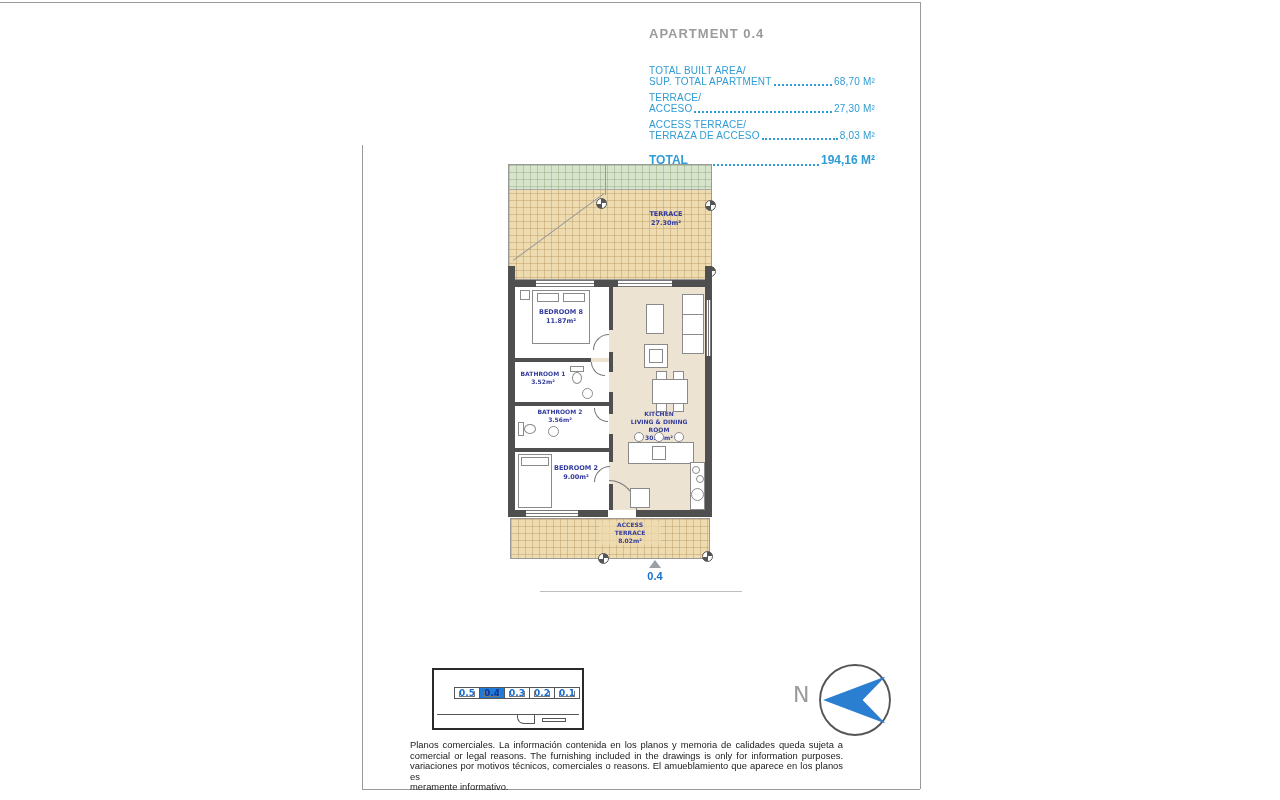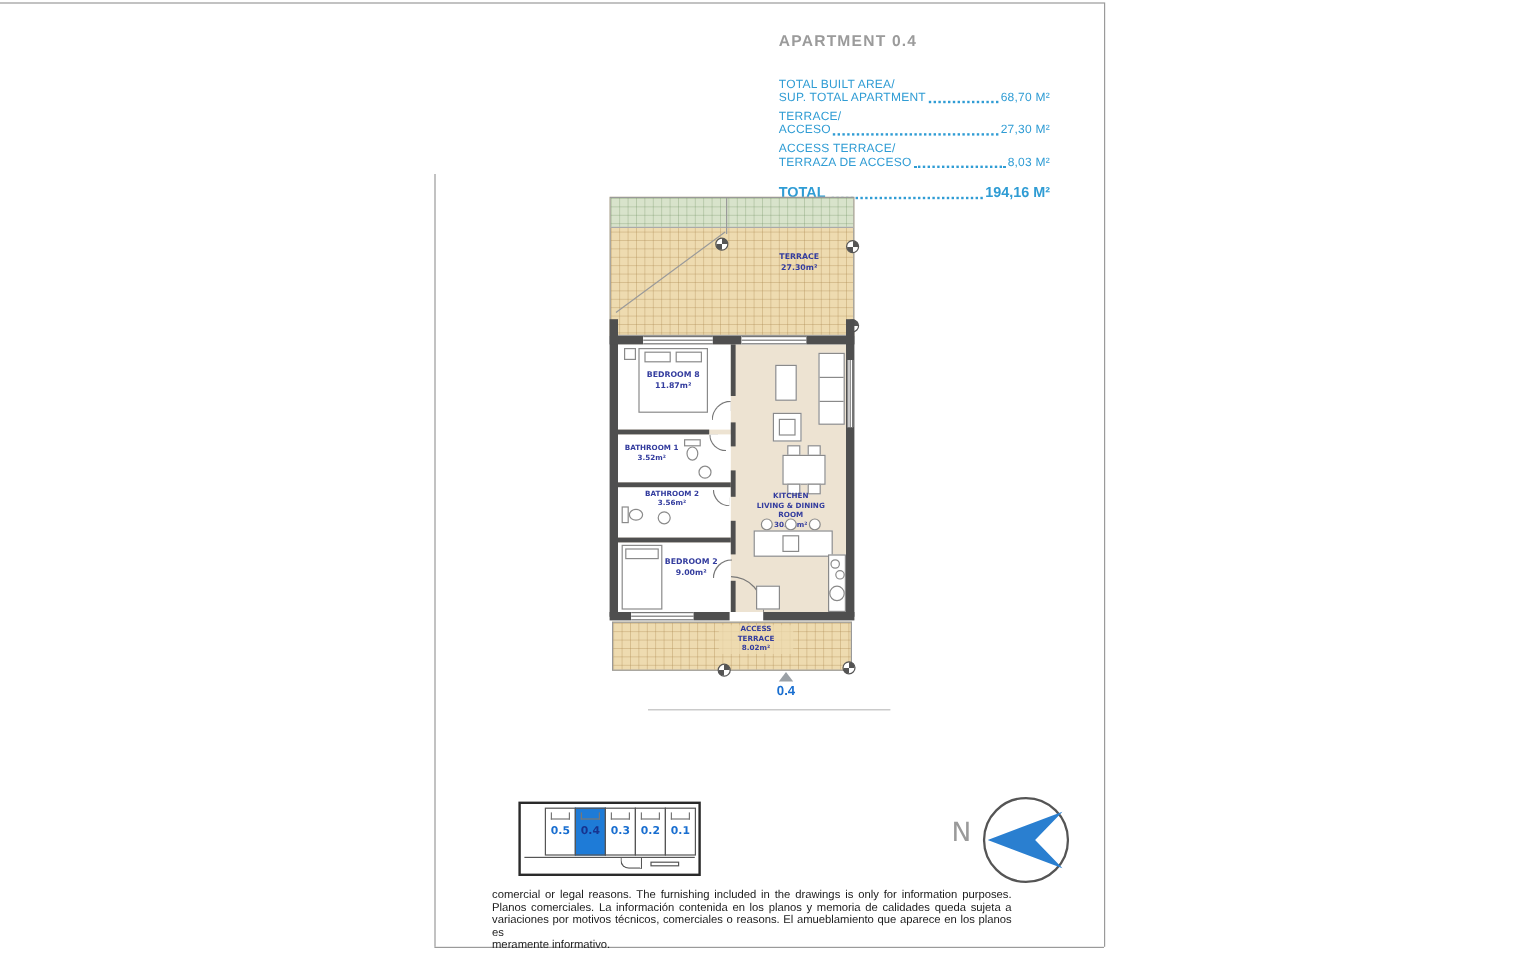--- a/index.html
+++ b/index.html
@@ -47,21 +47,21 @@
   .rl{position:absolute;color:var(--navy);font-weight:bold;text-align:center;
     font-size:6.5px;line-height:1.35;font-family:"DejaVu Sans",sans-serif;}
   .rl.small{font-size:6px;}
   
   #unit-triangle{position:absolute;left:649px;top:560px;width:0;height:0;
     border-left:6px solid transparent;border-right:6px solid transparent;border-bottom:8px solid #9aa0a6;}
   #unit-number{position:absolute;left:641px;top:570px;width:28px;text-align:center;
     color:var(--key-blue);font-weight:bold;font-size:11px;}
   
   #keyplan{position:absolute;left:432px;top:668px;width:152px;height:62px;border:2px solid #2a2a2a;box-sizing:border-box;background:#fff;}
-  #keyplan .cells{position:absolute;left:20px;top:3px;right:3px;height:40px;display:flex;}
+  #keyplan .cells{position:absolute;left:20px;top:3px;right:3px;height:40px;display:flex;align-items:center;}
   .kcell{flex:1;border:1px solid #555;margin-right:-1px;position:relative;display:flex;align-items:center;justify-content:center;
     color:var(--key-blue);font-weight:bold;font-size:9px;font-family:"DejaVu Sans",sans-serif;}
   .kcell .notch{position:absolute;top:3px;left:15%;width:68%;height:6px;border:1px solid #777;border-top:none;box-sizing:border-box;}
   .kcell.hl{background:var(--key-fill);color:#17338f;}
   #keyplan .strip{position:absolute;left:3px;right:3px;top:44px;height:12px;border-top:1px solid #555;}
   #keyplan .strip .snotch{position:absolute;left:56%;top:0px;width:18px;height:9px;border:1px solid #555;border-top:none;border-radius:0 0 0 7px;box-sizing:border-box;background:#fff;}
   #keyplan .strip .sbar{position:absolute;left:74%;top:3px;width:24px;height:4px;border:1px solid #555;box-sizing:border-box;}
   
   #north{position:absolute;left:793px;top:656px;width:110px;height:100px;}
   #north .n{position:absolute;left:0px;top:26px;font-size:22px;color:#9a9a9a;font-family:"DejaVu Sans",sans-serif;}
@@ -269,17 +269,17 @@
 
 <div id="north">
   <span class="n">N</span>
   <svg width="76" height="76" viewBox="0 0 100 100">
     <circle cx="50" cy="50" r="46" fill="none" stroke="#555" stroke-width="2.5"></circle>
     <polygon points="8,50 90,19 60,50 90,81" fill="#2a7fd0"></polygon>
   </svg>
 </div>
 
 <div id="disclaimer">
+  <div class="dl">Planos comerciales. La información contenida en los planos y memoria de calidades queda sujeta a</div>
   <div class="dl">comercial or legal reasons. The furnishing included in the drawings is only for information purposes.</div>
-  <div class="dl">Planos comerciales. La información contenida en los planos y memoria de calidades queda sujeta a</div>
   <div class="dl">variaciones por motivos técnicos, comerciales o reasons. El amueblamiento que aparece en los planos es</div>
   <div class="dl last">meramente informativo.</div>
 </div>
 
 </body></html>

